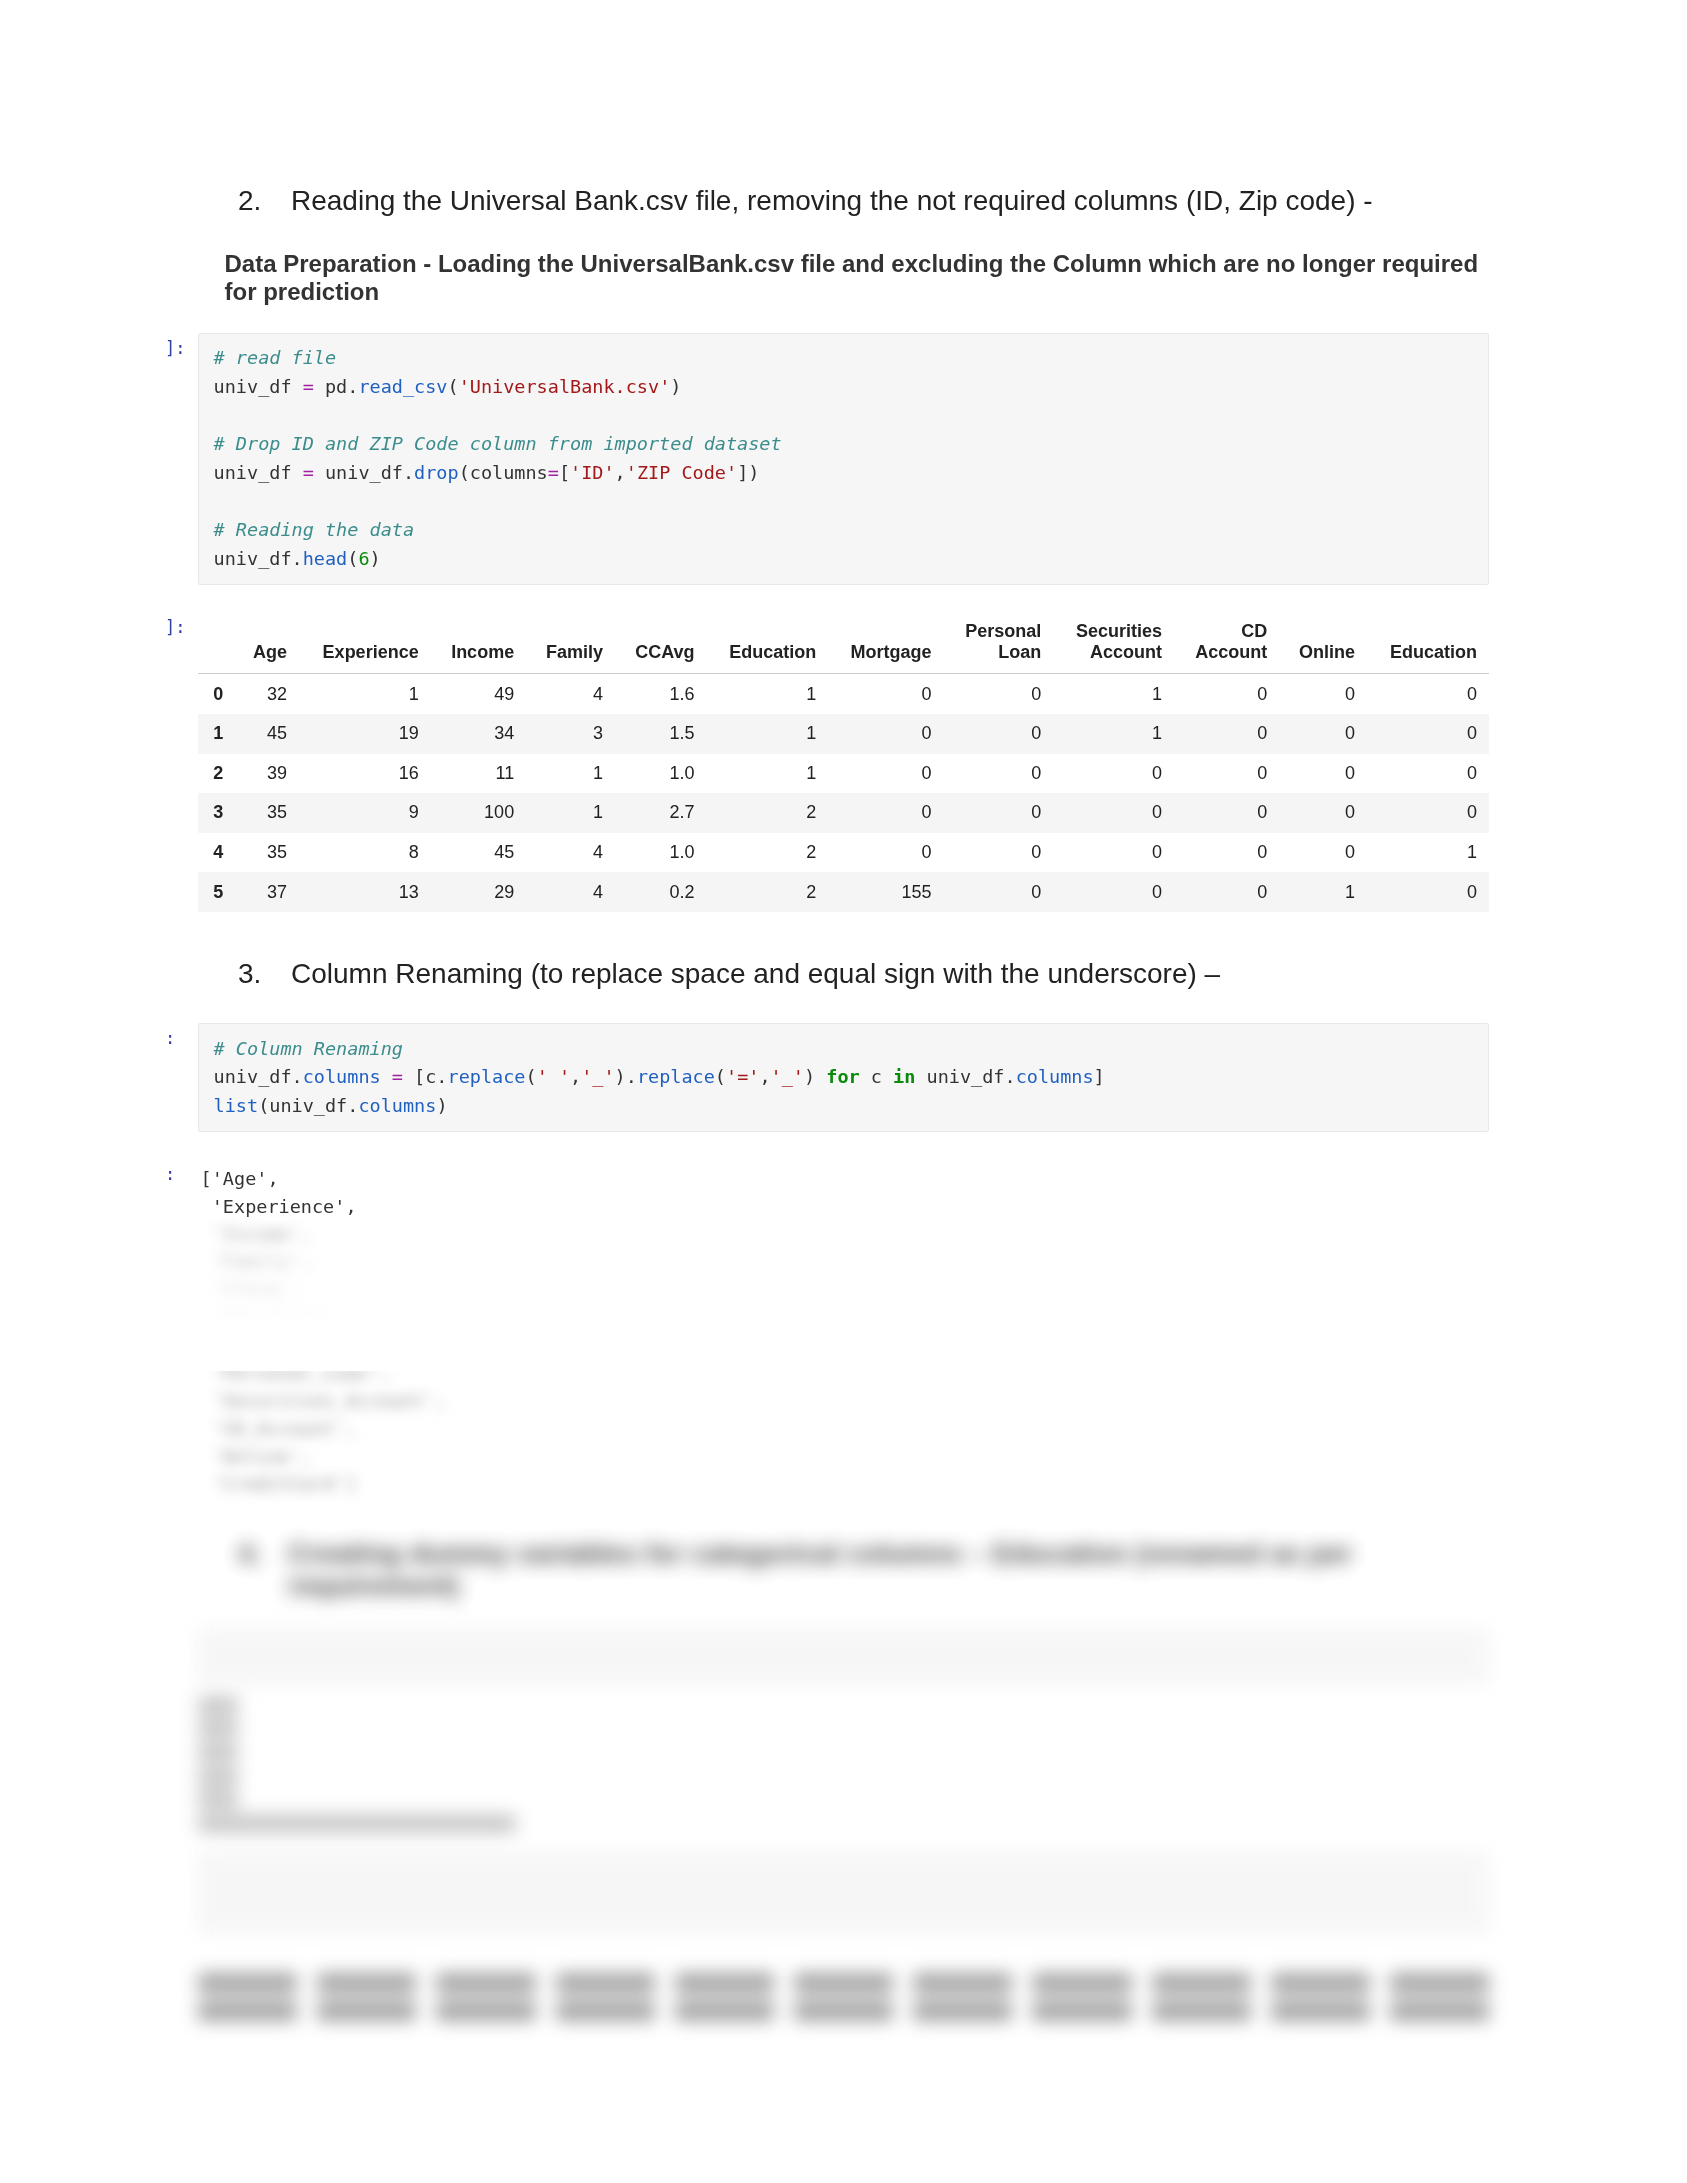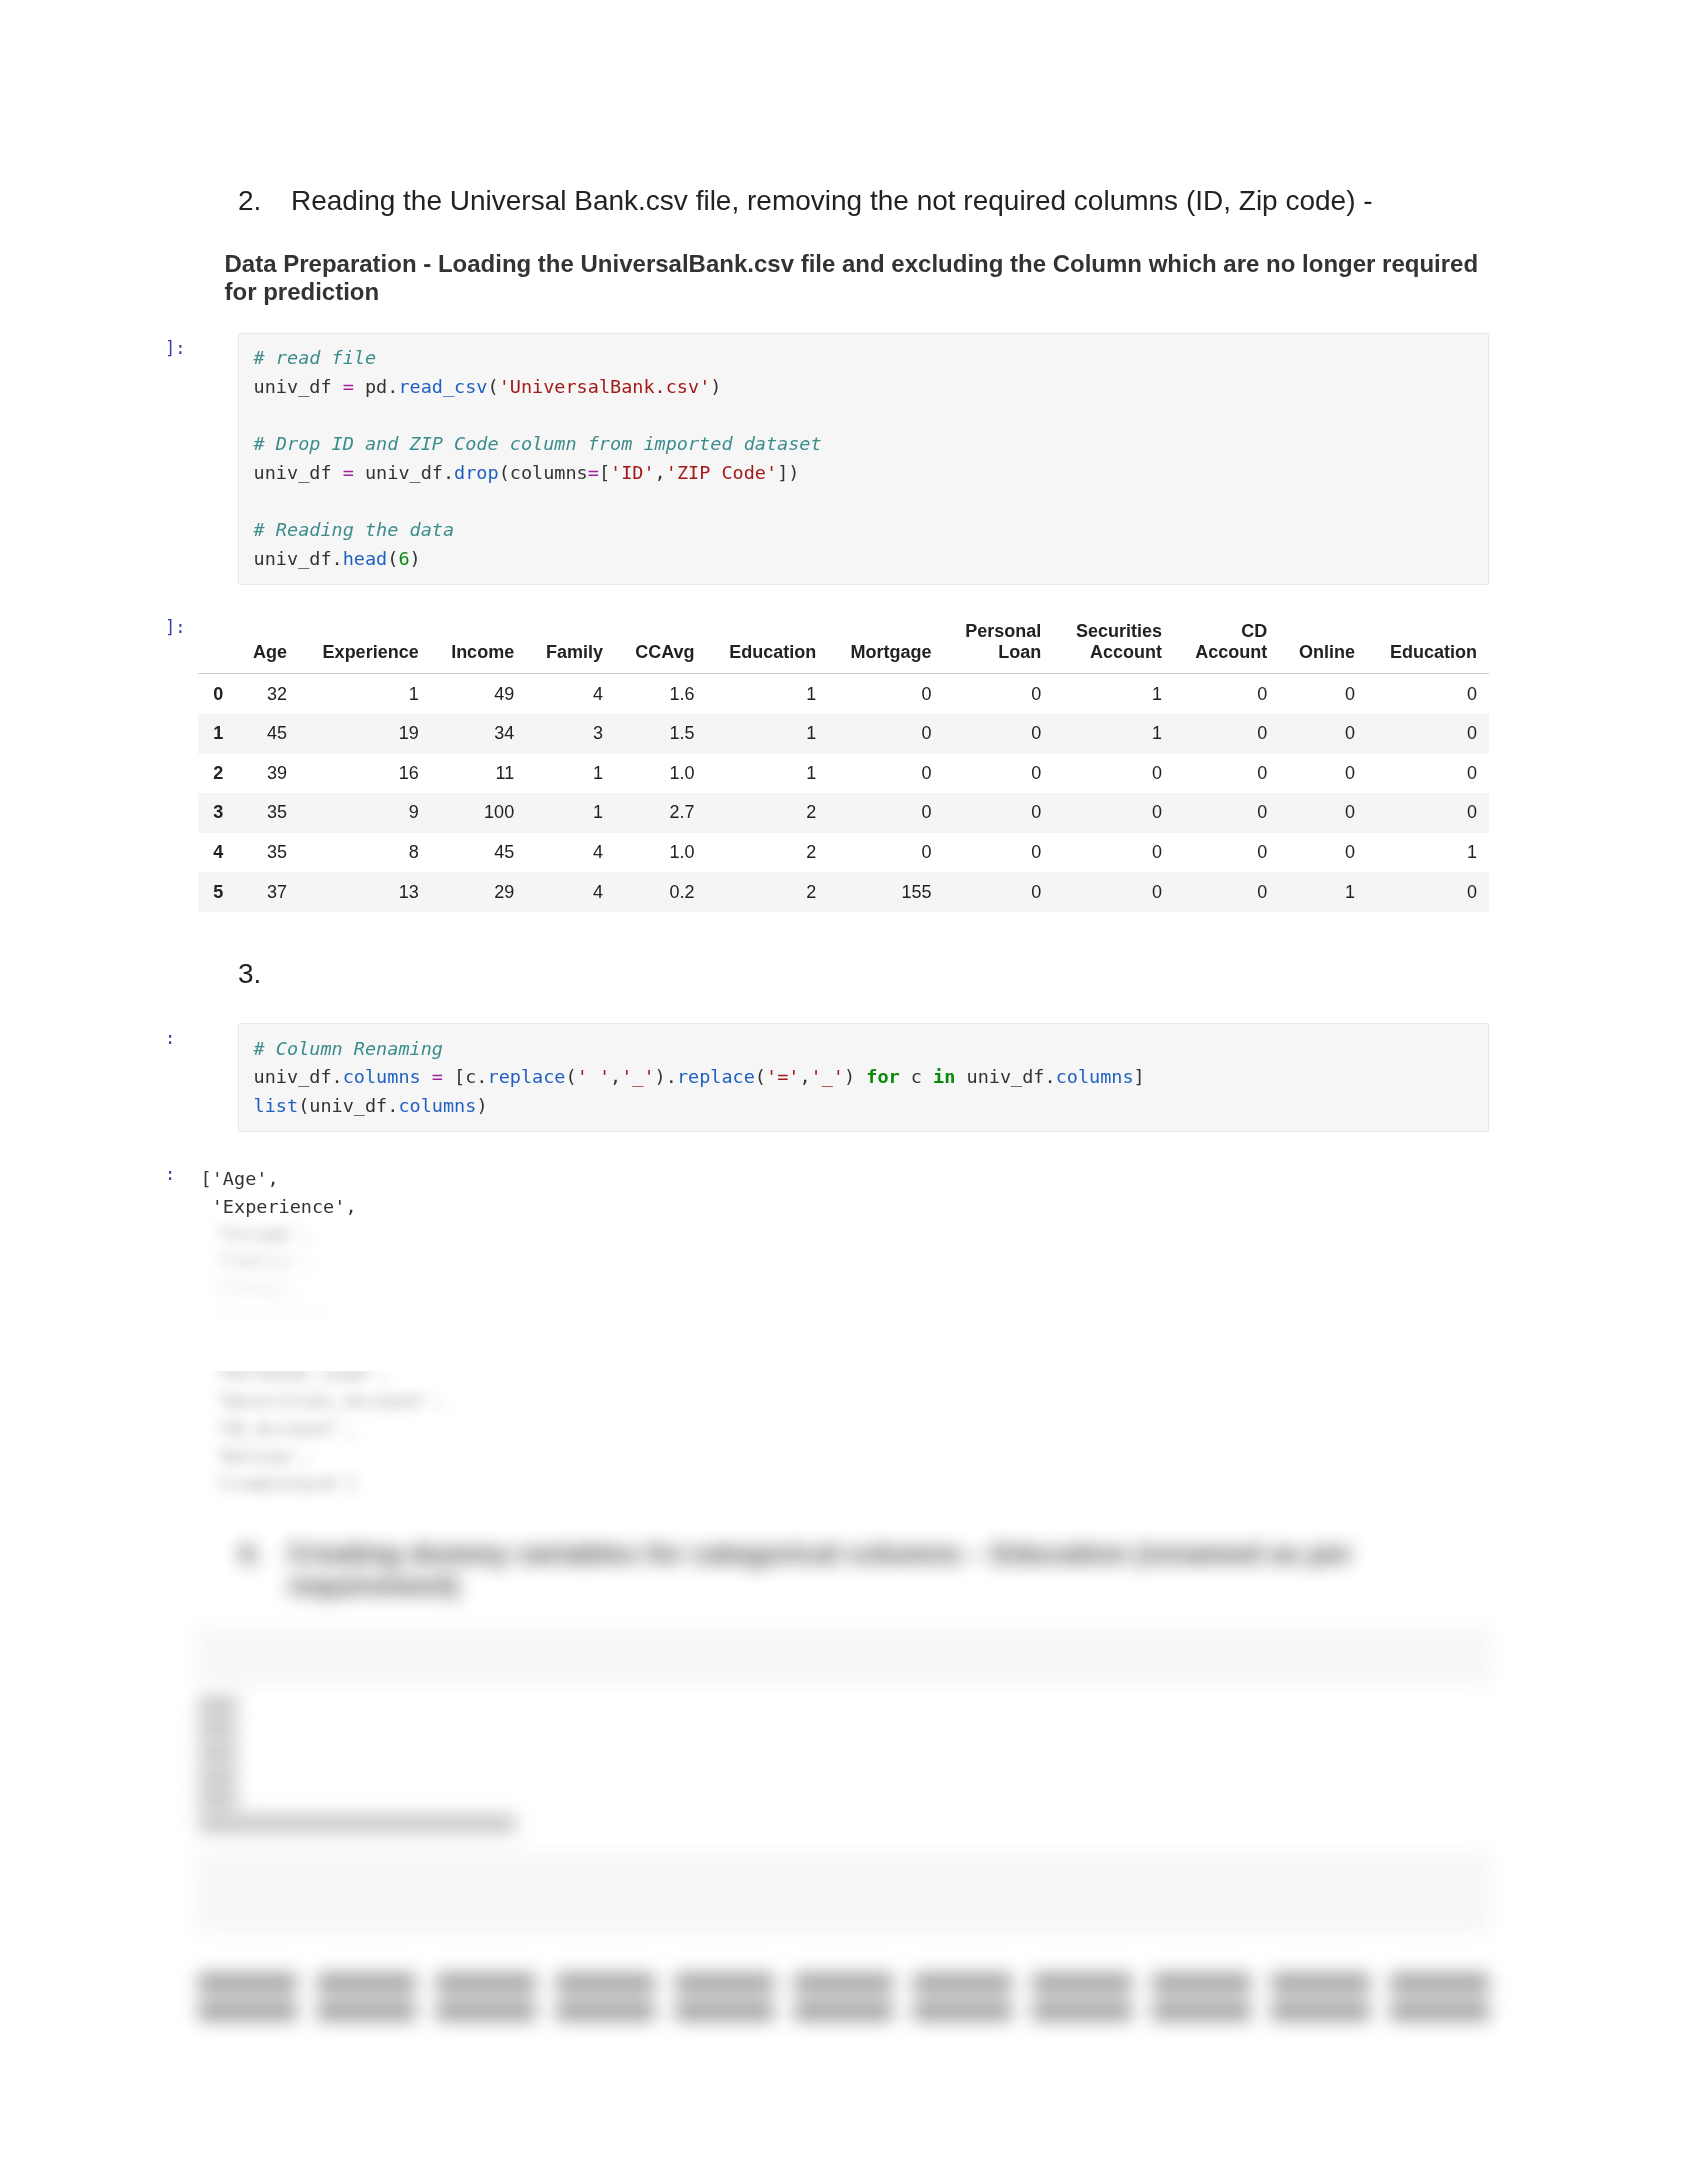--- a/index.html
+++ b/index.html
@@ -50,21 +50,20 @@
   .code-block {
     background: #f6f6f6;
     border: 0.7px solid #e8e8e8;
     padding: 10.6px 14.6px;
     font-family: ui-monospace, Menlo, Consolas, monospace;
     font-size: 18.5px;
     line-height: 1.55;
     color: #333;
     white-space: pre;
     border-radius: 2px;
-    margin-left: 40px;
   }
   .py-c { color: #3b8c8c; font-style: italic; }  
   .py-s { color: #a31818; }                       
   .py-f { color: #2060c0; }                       
   .py-k { color: #0a8a0a; font-weight: 600; }     
   .py-n { color: #0a8a0a; }                       
   .py-op{ color: #a020a0; }                       
 
   .out-block {
     font-family: ui-monospace, Menlo, Consolas, monospace;
@@ -293,20 +292,21 @@
             <td>0</td>
             <td>1</td>
             <td>0</td>
           </tr>
         </tbody>
     </table>
   </div>
 
   <div class="heading" style="margin-top:46px;">
     <span class="num">3.</span>
+    <span>Column Renaming (to replace space and equal sign with the underscore) –</span>
   </div>
 
   <div class="cell">
     <span class="prompt">:</span>
     <div class="code-block"><span class="py-c"># Column Renaming</span>
 <span>univ_df.</span><span class="py-f">columns</span><span> </span><span class="py-op">=</span><span> [c.</span><span class="py-f">replace</span><span>(</span><span class="py-s">' '</span><span>,</span><span class="py-s">'_'</span><span>).</span><span class="py-f">replace</span><span>(</span><span class="py-s">'='</span><span>,</span><span class="py-s">'_'</span><span>) </span><span class="py-k">for</span><span> c </span><span class="py-k">in</span><span> univ_df.</span><span class="py-f">columns</span><span>]</span>
 <span class="py-f">list</span><span>(univ_df.</span><span class="py-f">columns</span><span>)</span></div>
   </div>
 
   <div class="cell partial-out">

